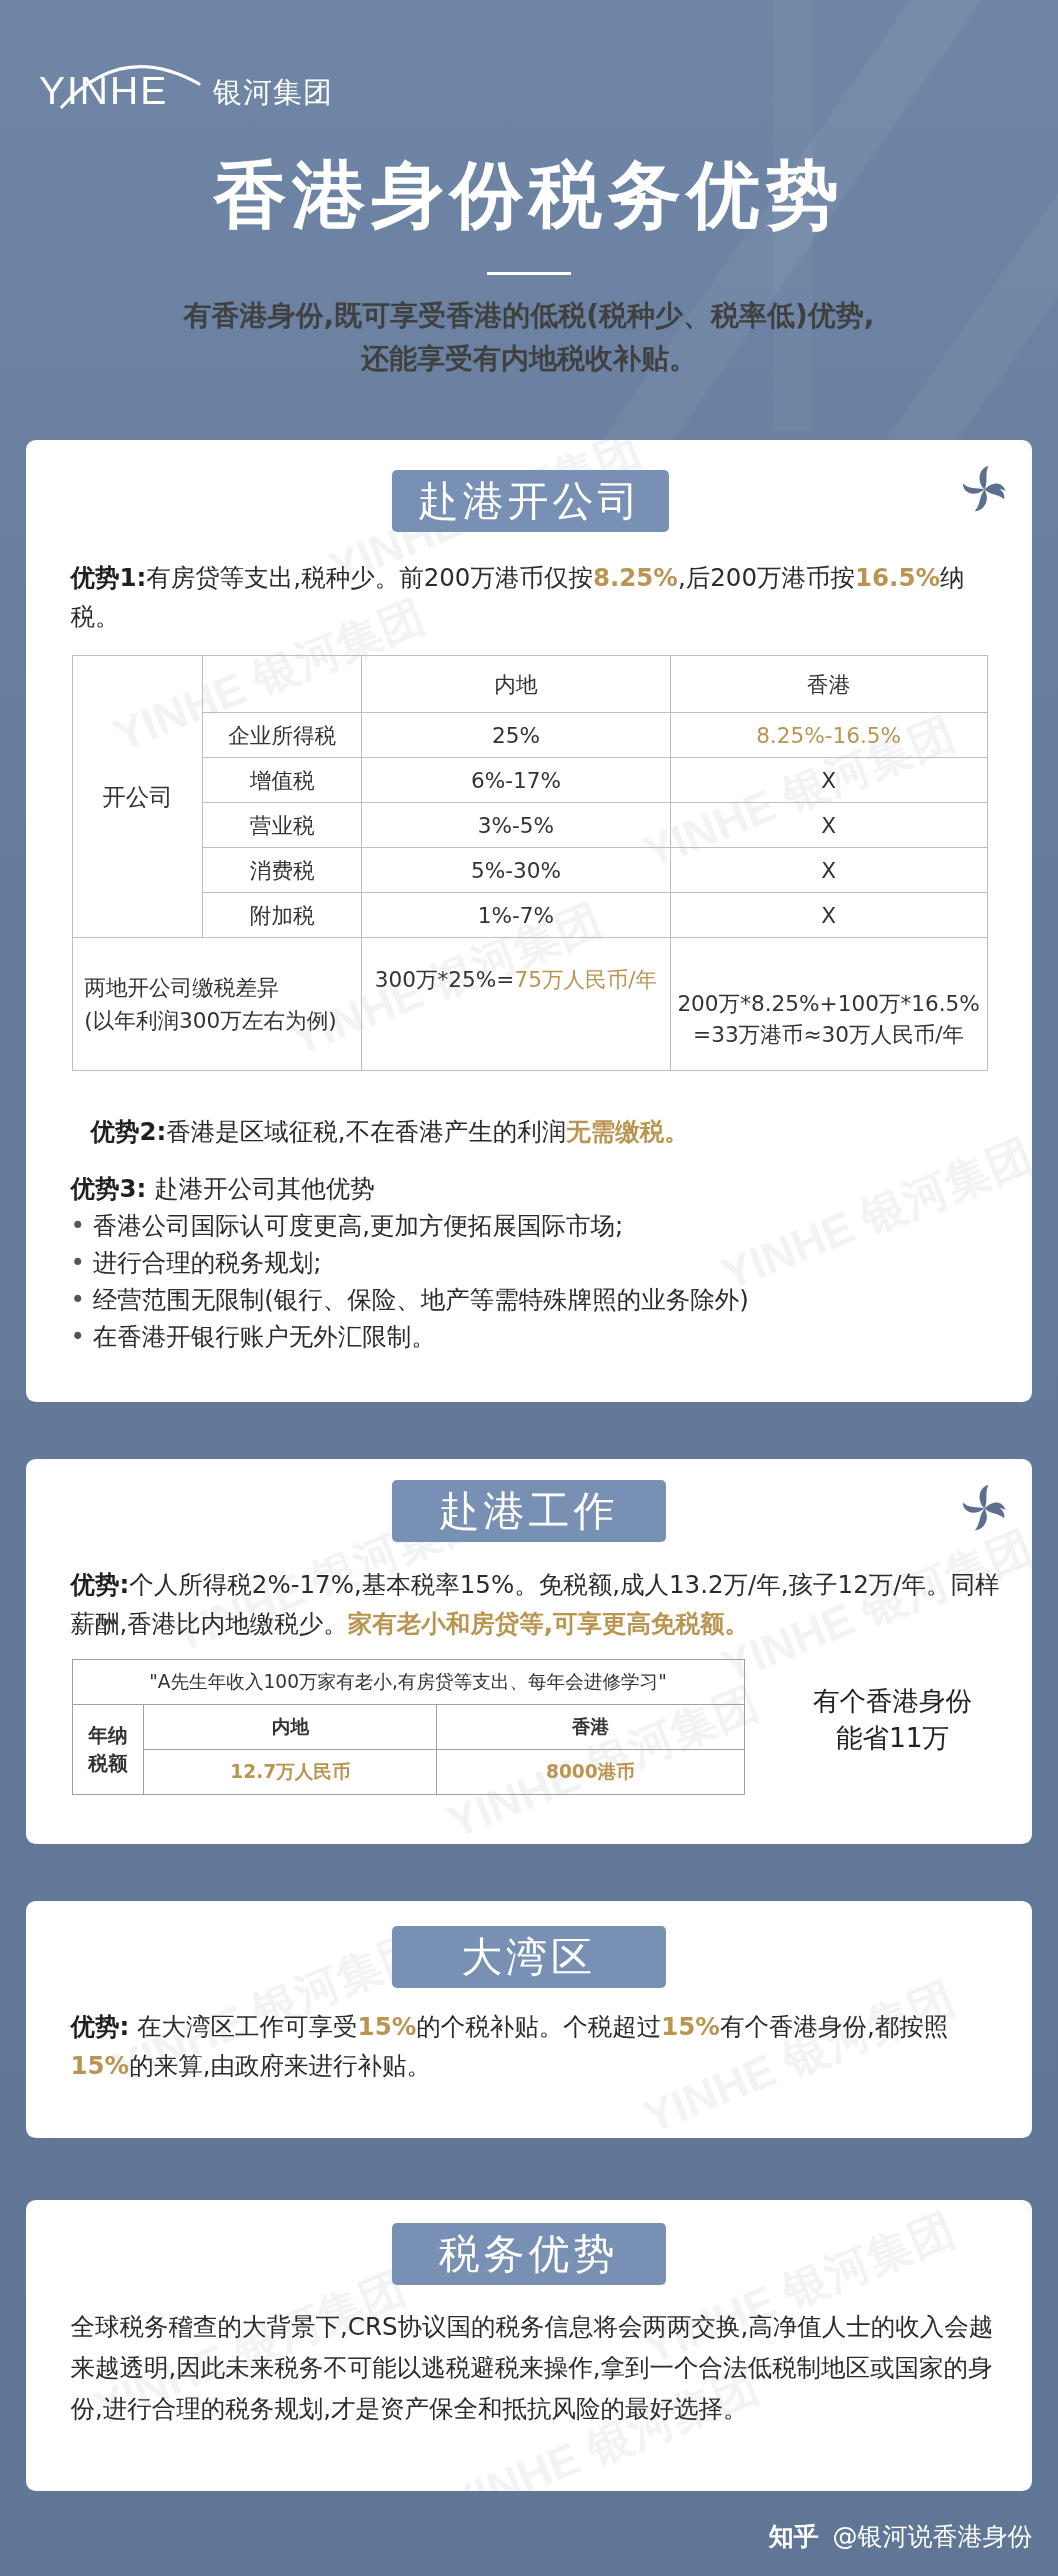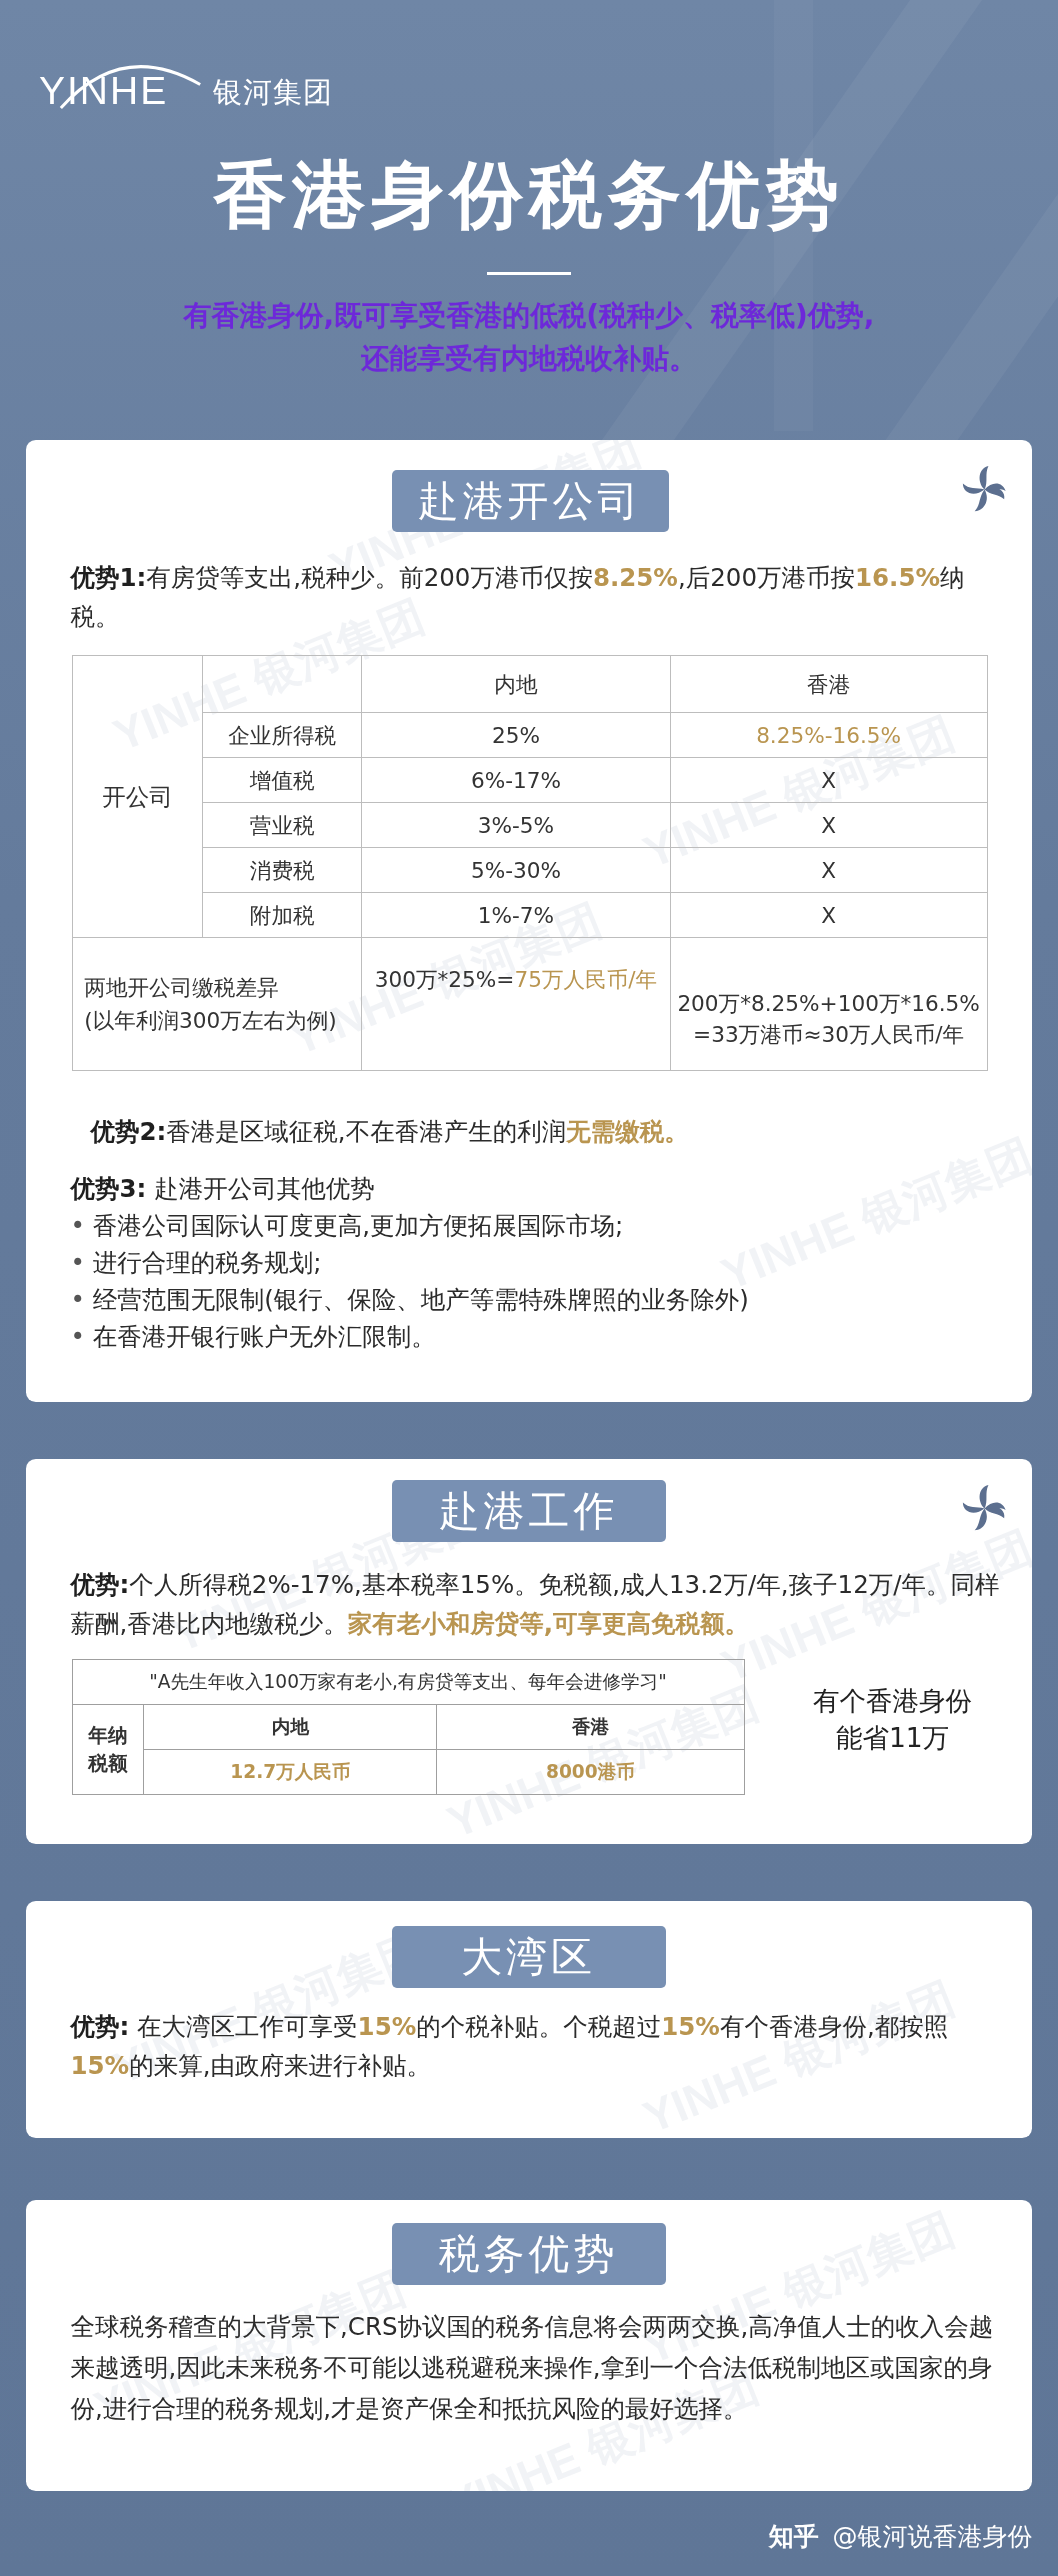--- a/index.html
+++ b/index.html
@@ -36,21 +36,21 @@
   .main-title {
     position: absolute; left: 0; width: 1058px; top: 147px; text-align: center;
     font-family: "DejaVu Serif", "Liberation Serif", serif;
     font-size: 73px; color: #ffffff; letter-spacing: 5.9px; font-weight: bold;
   }
   .title-rule {
     position: absolute; left: 487px; top: 272px; width: 84px; height: 2.9px; background: #ffffff;
   }
   .subtitle {
     position: absolute; left: 0; width: 1058px; top: 294px; text-align: center;
-    color: #6d28d9; font-size: 28px; line-height: 43px; font-weight: bold;
+    color: #404040; font-size: 28px; line-height: 43px; font-weight: bold;
   }
   
   .card {
     position: absolute; left: 25.5px; width: 1006px; background: #ffffff;
     border-radius: 9.8px; overflow: hidden;
   }
   .watermark {
     position: absolute; color: rgba(120,140,170,0.10); font-size: 45px; font-weight: bold;
     transform: rotate(-22deg); white-space: nowrap; pointer-events: none;
     font-family: "Liberation Sans", sans-serif;

